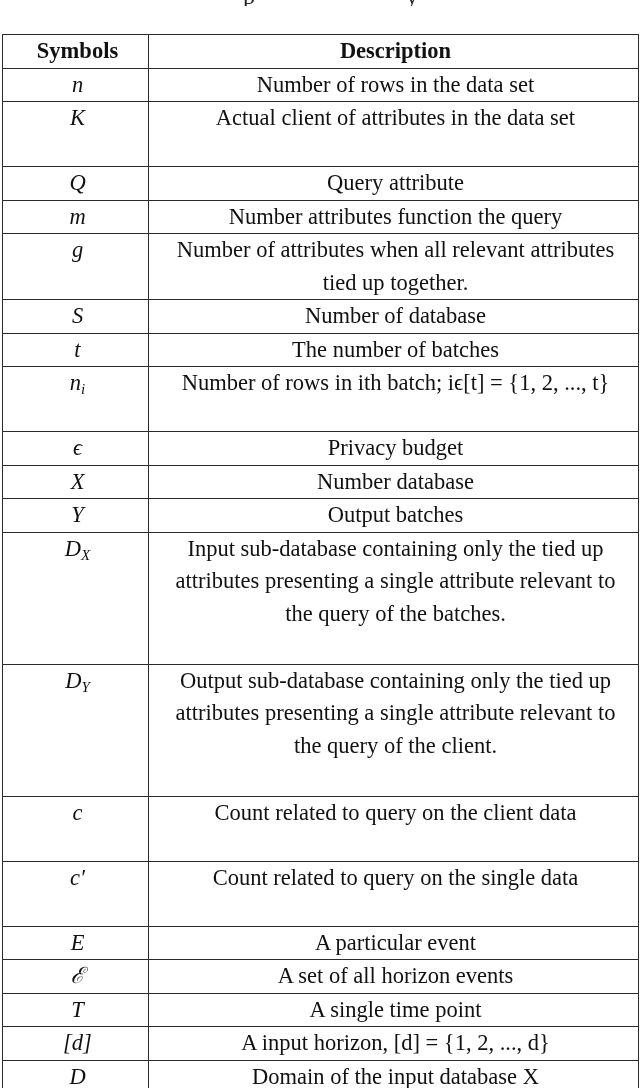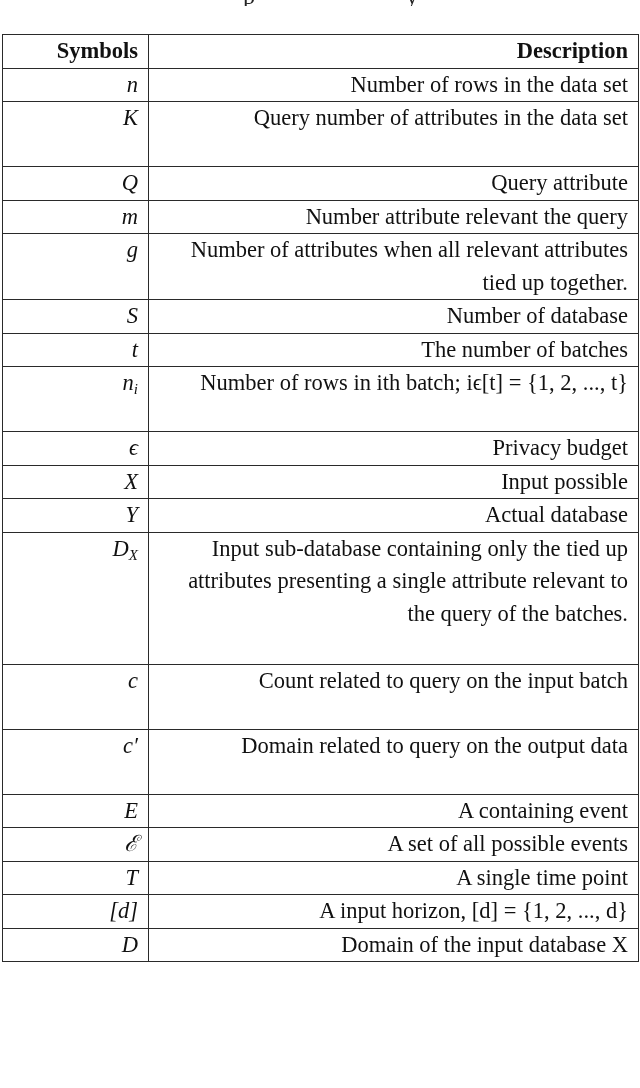--- a/index.html
+++ b/index.html
@@ -39,21 +39,21 @@
       border-collapse: collapse;
       table-layout: fixed;
       font-family: "Liberation Serif", serif;
       font-size: 22.5px;
       line-height: 32.5px;
     }
     table.symbols td, table.symbols th {
       border: 1.6px solid #2a2a2a;
       padding: 0 10px 0 14px;
       vertical-align: top;
-      text-align: right;
+      text-align: center;
       font-weight: normal;
     }
     table.symbols col.c1 { width: 146px; }
     table.symbols col.c2 { width: 490px; }
     table.symbols th {
       font-weight: bold;
       height: 31px;
     }
     td.sym {
       font-style: italic;
@@ -92,29 +92,29 @@
       <th>Description</th>
     </tr>
   </thead>
   <tbody>
     <tr class="r1">
       <td class="sym">n</td>
       <td class="desc">Number of rows in the data set</td>
     </tr>
     <tr class="r2">
       <td class="sym">K</td>
-      <td class="desc">Query number of attributes in the data set</td>
+      <td class="desc">Actual client of attributes in the data set</td>
     </tr>
     <tr class="r1">
       <td class="sym">Q</td>
       <td class="desc">Query attribute</td>
     </tr>
     <tr class="r1">
       <td class="sym">m</td>
-      <td class="desc">Number attribute relevant the query</td>
+      <td class="desc">Number attributes function the query</td>
     </tr>
     <tr class="r2">
       <td class="sym">g</td>
       <td class="desc">Number of attributes when all relevant attributes tied up together.</td>
     </tr>
     <tr class="r1">
       <td class="sym">S</td>
       <td class="desc">Number of database</td>
     </tr>
     <tr class="r1">
@@ -124,45 +124,49 @@
     <tr class="r2">
       <td class="sym"><span>n</span><sub>i</sub></td>
       <td class="desc">Number of rows in ith batch; iϵ[t] = {1, 2, ..., t}</td>
     </tr>
     <tr class="r1">
       <td class="sym">ϵ</td>
       <td class="desc">Privacy budget</td>
     </tr>
     <tr class="r1">
       <td class="sym">X</td>
-      <td class="desc">Input possible</td>
+      <td class="desc">Number database</td>
     </tr>
     <tr class="r1">
       <td class="sym">Y</td>
-      <td class="desc">Actual database</td>
+      <td class="desc">Output batches</td>
     </tr>
     <tr class="r4">
       <td class="sym"><span>D</span><sub>X</sub></td>
       <td class="desc">Input sub-database containing only the tied up attributes presenting a single attribute relevant to the query of the batches.</td>
     </tr>
+    <tr class="r4">
+      <td class="sym"><span>D</span><sub>Y</sub></td>
+      <td class="desc">Output sub-database containing only the tied up attributes presenting a single attribute relevant to the query of the client.</td>
+    </tr>
     <tr class="r2">
       <td class="sym">c</td>
-      <td class="desc">Count related to query on the input batch</td>
+      <td class="desc">Count related to query on the client data</td>
     </tr>
     <tr class="r2">
       <td class="sym">c′</td>
-      <td class="desc">Domain related to query on the output data</td>
+      <td class="desc">Count related to query on the single data</td>
     </tr>
     <tr class="r1">
       <td class="sym">E</td>
-      <td class="desc">A containing event</td>
+      <td class="desc">A particular event</td>
     </tr>
     <tr class="r1">
       <td class="sym">ℰ</td>
-      <td class="desc">A set of all possible events</td>
+      <td class="desc">A set of all horizon events</td>
     </tr>
     <tr class="r1">
       <td class="sym">T</td>
       <td class="desc">A single time point</td>
     </tr>
     <tr class="r1">
       <td class="sym">[d]</td>
       <td class="desc">A input horizon, [d] = {1, 2, ..., d}</td>
     </tr>
     <tr class="r1">

